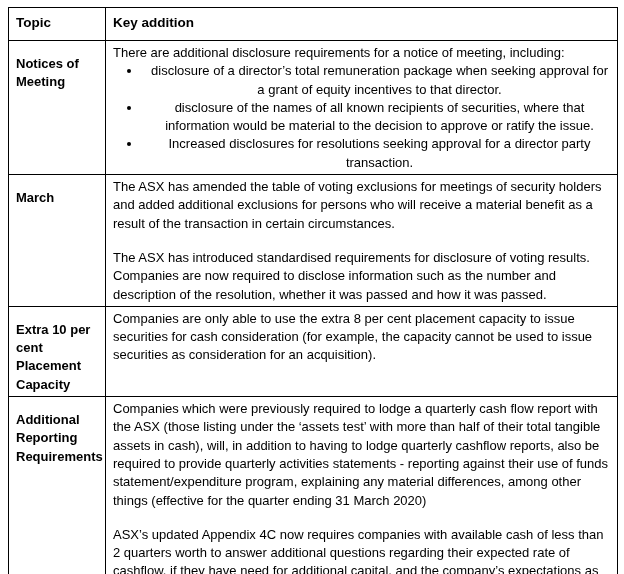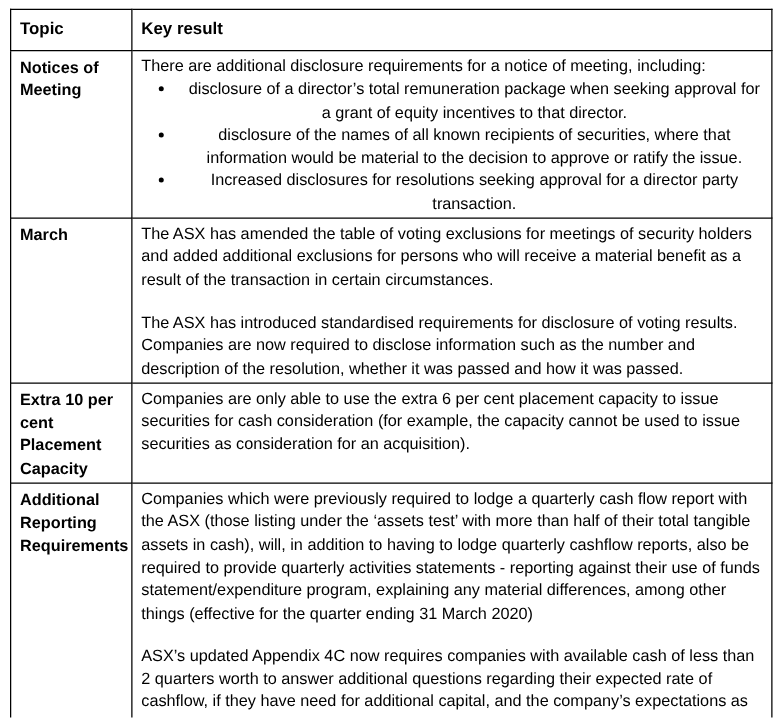--- a/index.html
+++ b/index.html
@@ -36,21 +36,21 @@
     text-align: left;
   }
   tr.header-row th {
     height: 33px;
     font-weight: bold;
     font-size: 13.5px;
     padding-top: 6px;
   }
   td.topic-cell {
     font-weight: bold;
-    padding-top: 4px;
+    padding-top: 14px;
   }
   td.content-cell { padding-top: 3px; }
   tr.row-notices td { height: 128px; }
   tr.row-voting td { height: 127px; }
   tr.row-extra td { height: 77px; }
   tr.row-additional td { height: 196px; }
   p { margin: 0; }
   p.spaced { margin-top: 16px; }
   ul.bullet-list {
     margin: 0;
@@ -64,21 +64,21 @@
 
 <div class="page">
   <table class="changes-table">
     <colgroup>
       <col class="topic-col">
       <col class="changes-col">
     </colgroup>
     <thead>
       <tr class="header-row">
         <th>Topic</th>
-        <th>Key result</th>
+        <th>Key addition</th>
       </tr>
     </thead>
     <tbody>
       <tr class="row-notices">
         <td class="topic-cell">Notices of Meeting</td>
         <td class="content-cell">
           <p>There are additional disclosure requirements for a notice of meeting, including:</p>
           <ul class="bullet-list">
             <li>disclosure of a director’s total remuneration package when seeking approval for a grant of equity incentives to that director.</li>
             <li>disclosure of the names of all known recipients of securities, where that information would be material to the decision to approve or ratify the issue.</li>
@@ -89,21 +89,21 @@
       <tr class="row-voting">
         <td class="topic-cell">March</td>
         <td class="content-cell">
           <p>The ASX has amended the table of voting exclusions for meetings of security holders and added additional exclusions for persons who will receive a material benefit as a result of the transaction in certain circumstances.</p>
           <p class="spaced">The ASX has introduced standardised requirements for disclosure of voting results. Companies are now required to disclose information such as the number and description of the resolution, whether it was passed and how it was passed.</p>
         </td>
       </tr>
       <tr class="row-extra">
         <td class="topic-cell">Extra 10 per cent Placement Capacity</td>
         <td class="content-cell">
-          <p>Companies are only able to use the extra 6 per cent placement capacity to issue securities for cash consideration (for example, the capacity cannot be used to issue securities as consideration for an acquisition).</p>
+          <p>Companies are only able to use the extra 8 per cent placement capacity to issue securities for cash consideration (for example, the capacity cannot be used to issue securities as consideration for an acquisition).</p>
         </td>
       </tr>
       <tr class="row-additional">
         <td class="topic-cell">Additional Reporting Requirements</td>
         <td class="content-cell">
           <p>Companies which were previously required to lodge a quarterly cash flow report with the ASX (those listing under the ‘assets test’ with more than half of their total tangible assets in cash), will, in addition to having to lodge quarterly cashflow reports, also be required to provide quarterly activities statements - reporting against their use of funds statement/expenditure program, explaining any material differences, among other things (effective for the quarter ending 31 March 2020)</p>
           <p class="spaced">ASX’s updated Appendix 4C now requires companies with available cash of less than 2 quarters worth to answer additional questions regarding their expected rate of cashflow, if they have need for additional capital, and the company’s expectations as to its ability to meet its stated objective.</p>
         </td>
       </tr>
     </tbody>

